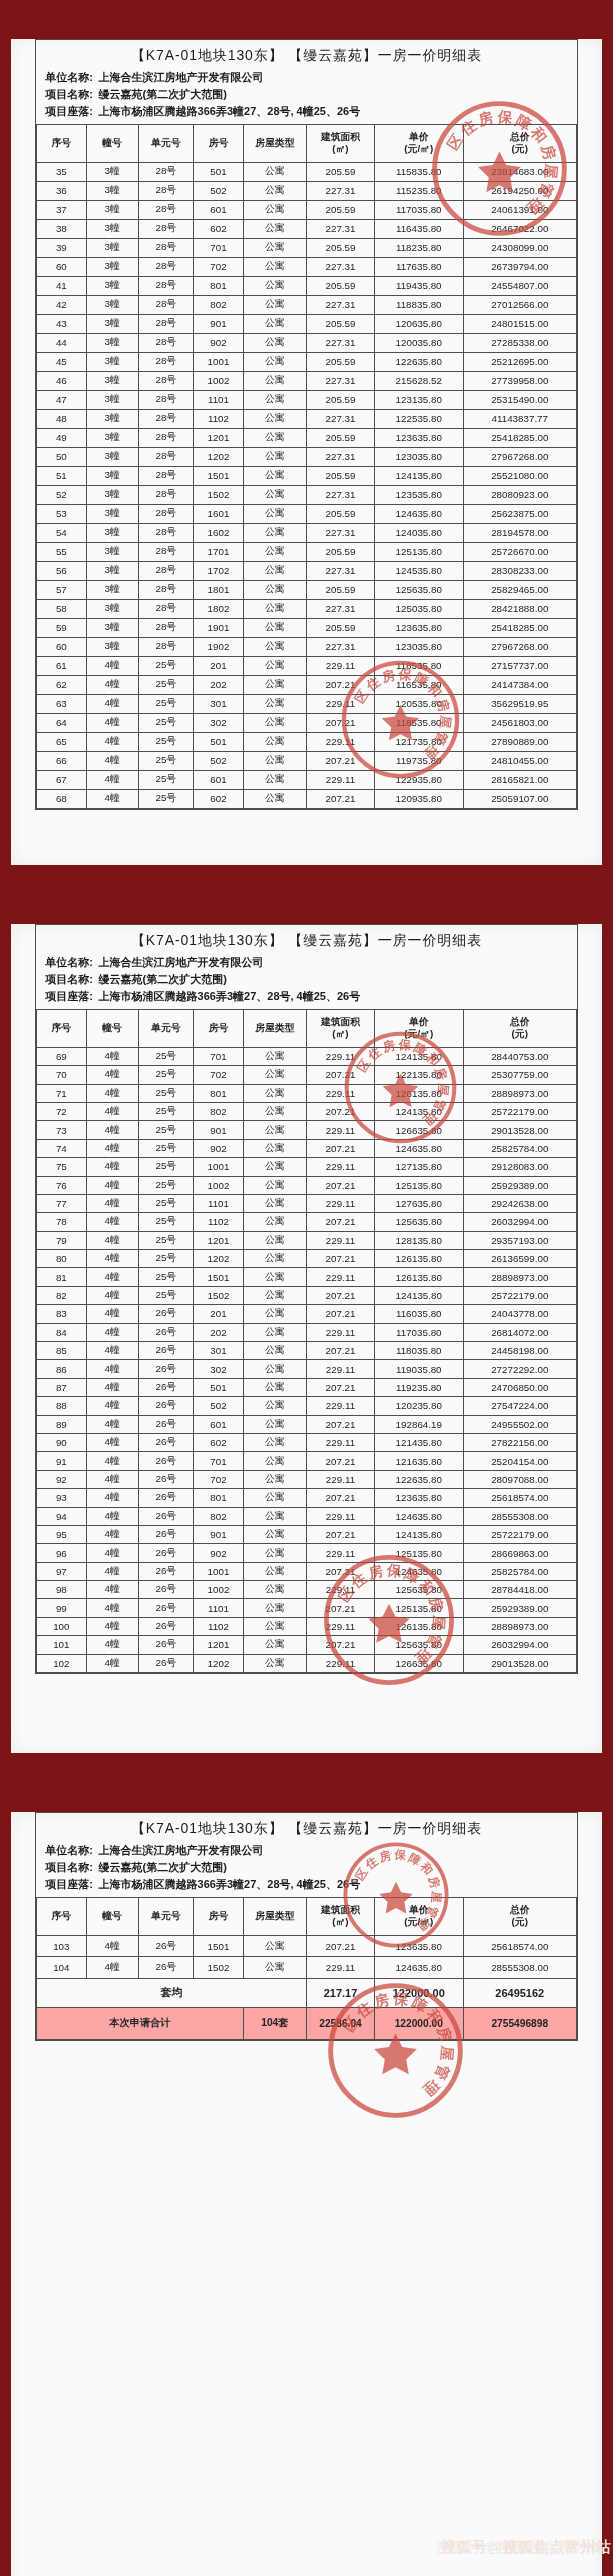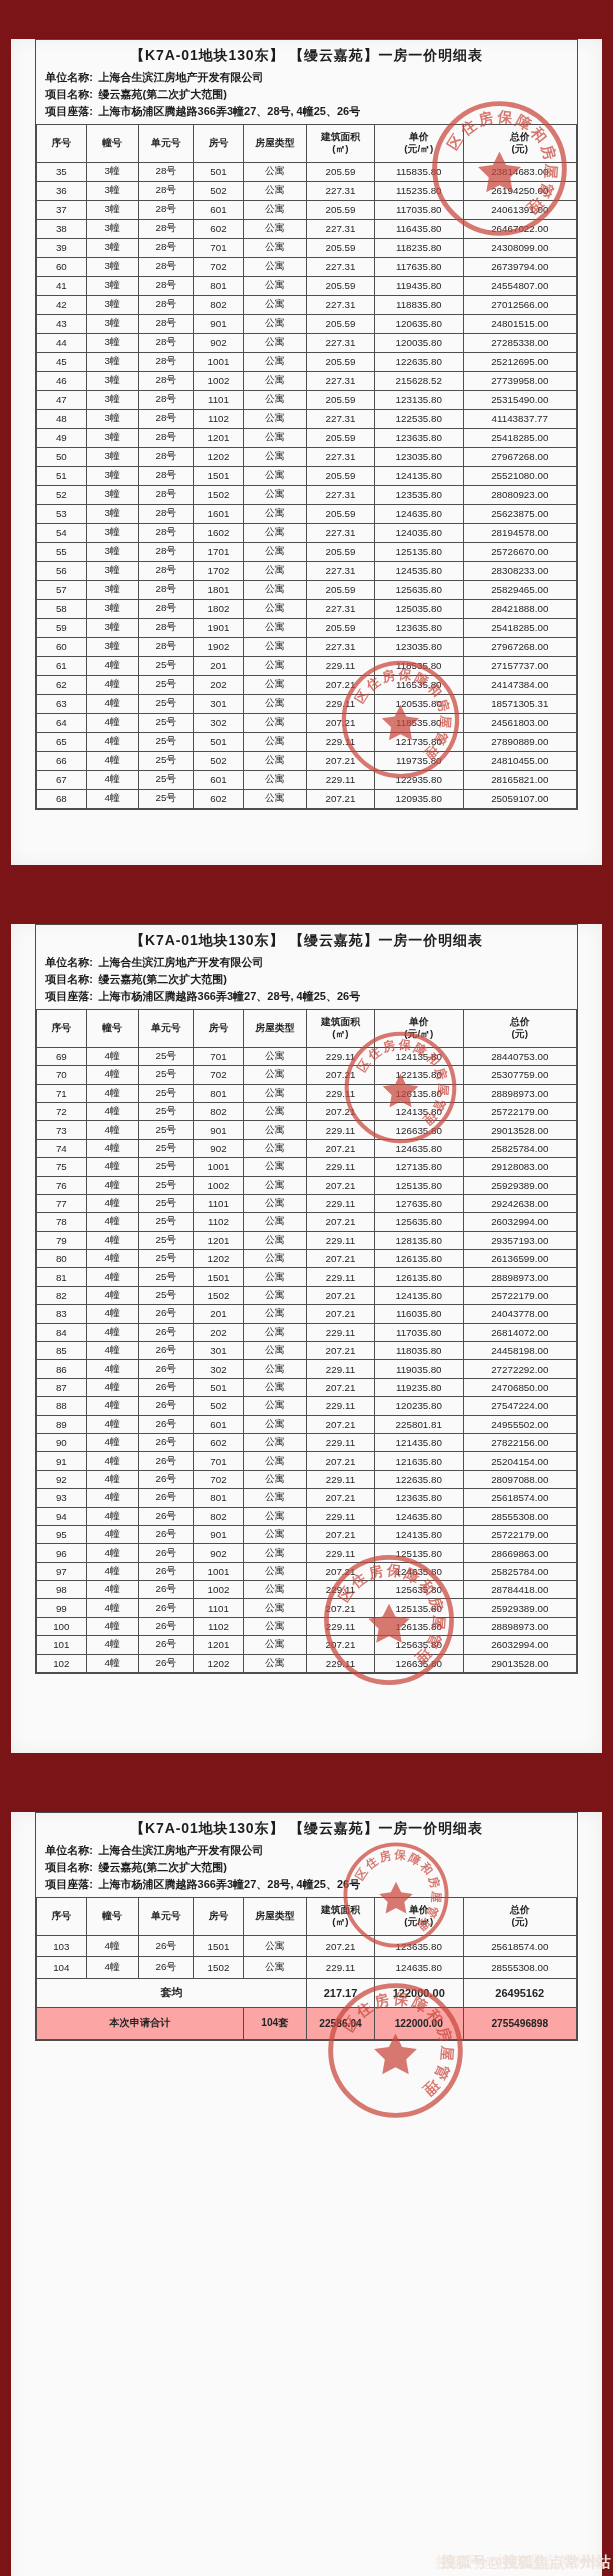--- a/index.html
+++ b/index.html
@@ -25,21 +25,21 @@
     border:1.9px solid #4c4c4c;
     margin:0 24px;
     background:transparent;
   }
   .s1 .docbox{margin-top:28px;}
   .s2 .docbox{margin-top:59px;}
   .s3 .docbox{margin-top:59px;}
   .doc-title{
     text-align:center;
     font-size:14px;
-    font-weight:bold;
+    font-weight:normal;
     color:#1d1d1d;
     padding:7.4px 0 3.7px 0;
     letter-spacing:0.9px;
   }
   .meta-line{
     font-size:11px;
     font-weight:bold;
     color:#1d1d1d;
     padding:0 0 0 9.3px;
     line-height:17px;
@@ -81,21 +81,21 @@
   col.c4{width:11.7%} col.c5{width:12.6%} col.c6{width:16.4%} col.c7{width:21.0%}
   .seal{
     position:absolute;
     pointer-events:none;
     opacity:0.72;
   }
   .seal svg{width:100%;height:100%;}
   .watermark{
     position:absolute;
     right:2.8px;
-    bottom:4px;
+    bottom:19px;
     font-size:15px;
     font-weight:bold;
     color:#eee4de;
     text-shadow:-5.6px 0 0 rgba(238,228,222,0.55);
     letter-spacing:0.5px;
   }
 </style>
 </head>
 <body>
 
@@ -437,21 +437,21 @@
               <td>24147384.00</td>
             </tr>
             <tr>
               <td>63</td>
               <td>4幢</td>
               <td>25号</td>
               <td>301</td>
               <td>公寓</td>
               <td>229.11</td>
               <td>120535.80</td>
-              <td>18571305.31</td>
+              <td>35629519.95</td>
             </tr>
             <tr>
               <td>64</td>
               <td>4幢</td>
               <td>25号</td>
               <td>302</td>
               <td>公寓</td>
               <td>207.21</td>
               <td>118535.80</td>
               <td>24561803.00</td>
@@ -772,21 +772,21 @@
               <td>120235.80</td>
               <td>27547224.00</td>
             </tr>
             <tr>
               <td>89</td>
               <td>4幢</td>
               <td>26号</td>
               <td>601</td>
               <td>公寓</td>
               <td>207.21</td>
-              <td>225801.81</td>
+              <td>192864.19</td>
               <td>24955502.00</td>
             </tr>
             <tr>
               <td>90</td>
               <td>4幢</td>
               <td>26号</td>
               <td>602</td>
               <td>公寓</td>
               <td>229.11</td>
               <td>121435.80</td>

